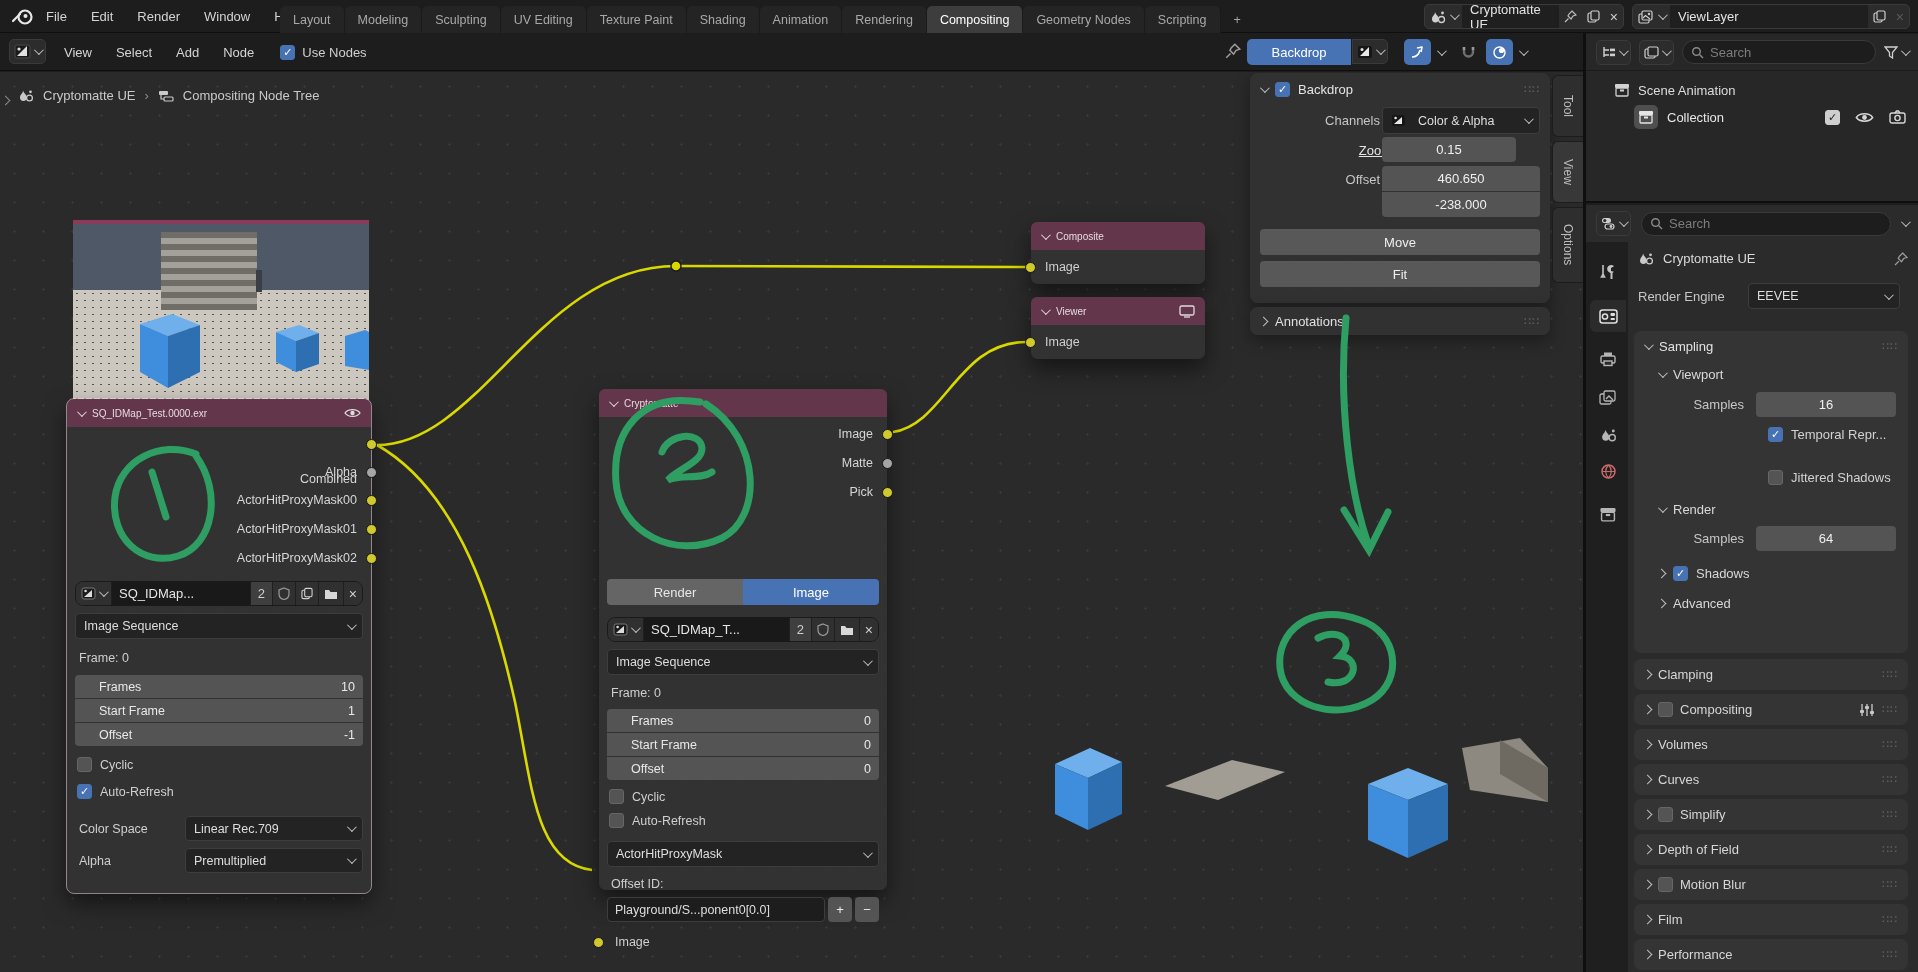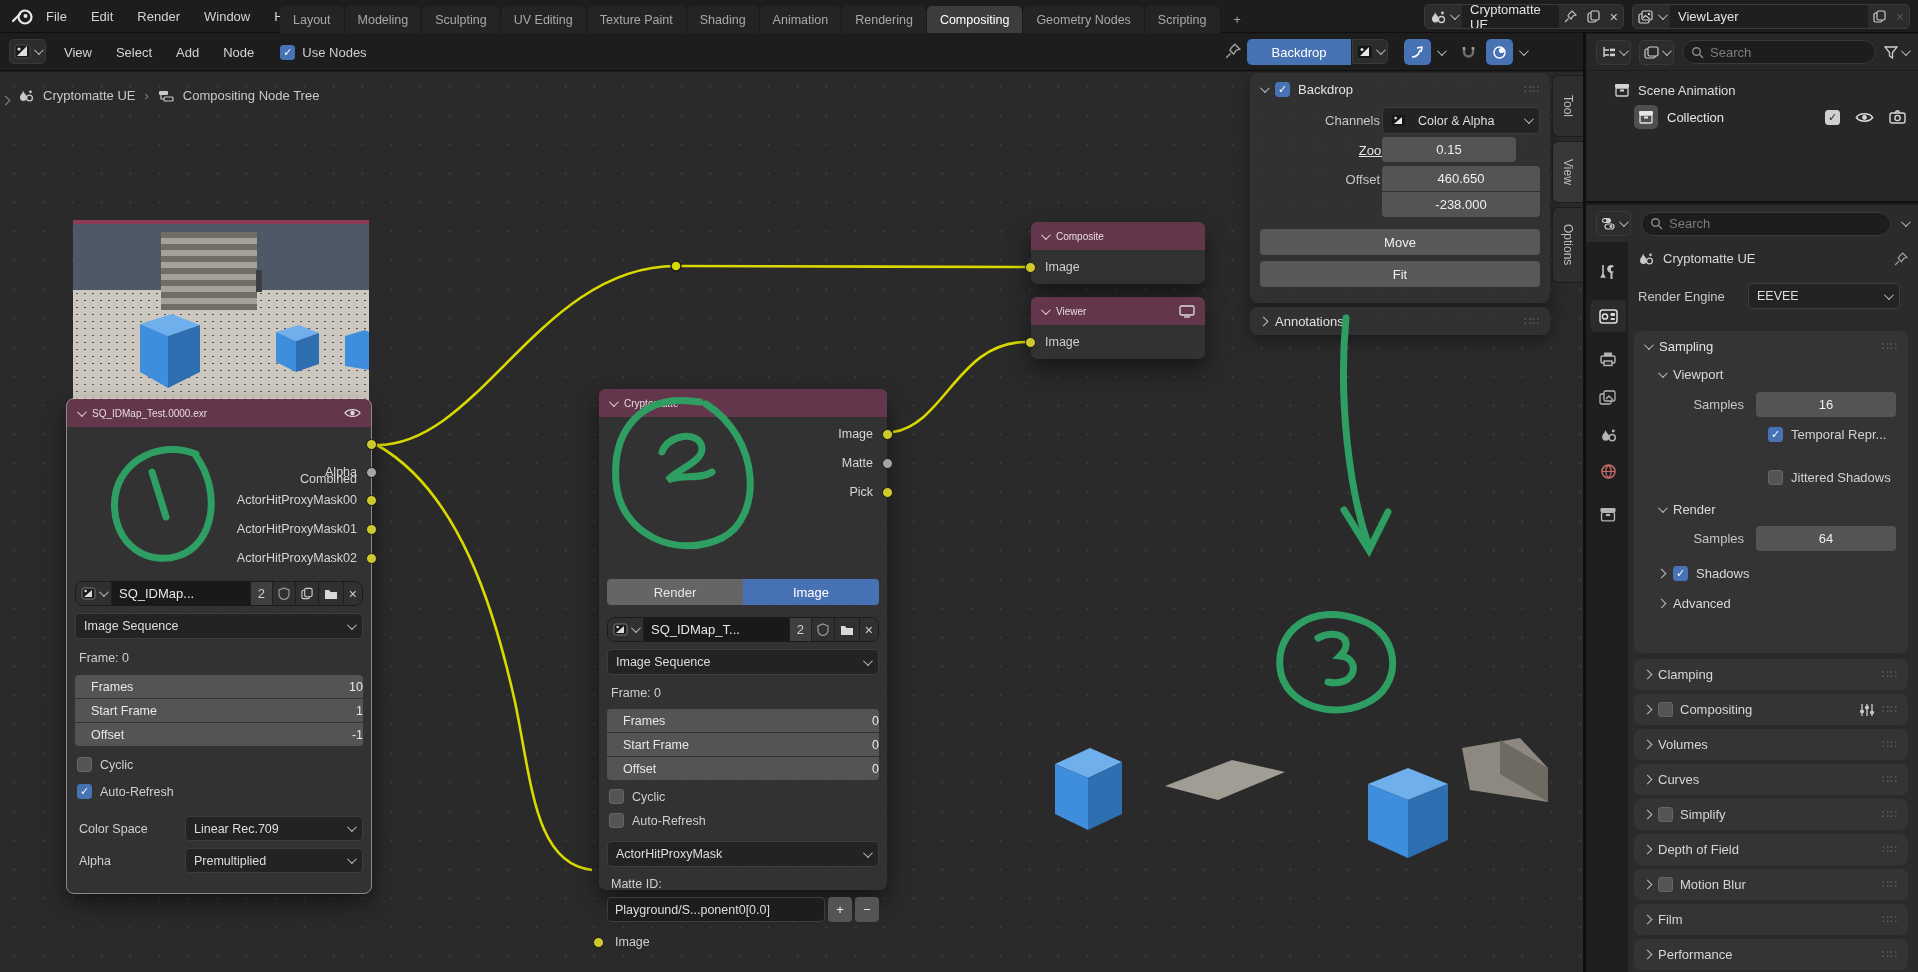--- a/index.html
+++ b/index.html
@@ -26,21 +26,21 @@
   .btn-ico{background:#2c2c2c;border:1px solid #3a3a3a;border-radius:5px;height:25px;display:flex;align-items:center;padding:0 4px;gap:3px;}
   
   .edhdr{left:0;top:34px;width:1584px;height:37px;background:#1d1d1d;border-bottom:1px solid #0f0f0f;}
   
   .editor{left:0;top:72px;width:1584px;height:900px;background:#2a2a2a;background-image:radial-gradient(#383838 1.3px,transparent 1.4px);background-size:29px 29px;overflow:hidden;}
   .node{position:absolute;border-radius:7px;background:#333333f2;box-shadow:0 10px 22px rgba(0,0,0,.5);}
   .nhead{height:28px;background:#63364b;border-radius:6px 6px 0 0;display:flex;align-items:center;gap:8px;padding:0 10px;color:#e6dbe0;font-size:10px;}
   .sockrow{position:absolute;right:14px;color:#d6d6d6;font-size:12.5px;}
   .socket{position:absolute;width:11px;height:11px;border-radius:50%;border:1px solid #161616;}
   .s-yel{background:#cfc92e;} .s-gray{background:#a5a5a5;}
-  .valrow{position:absolute;background:#545454;color:#e8e8e8;display:flex;align-items:center;justify-content:space-between;padding:0 0;font-size:12.5px;}
+  .valrow{position:absolute;background:#545454;color:#e8e8e8;display:flex;align-items:center;justify-content:space-between;padding:0 8px;font-size:12.5px;}
   .drop{position:absolute;background:#232323;border:1px solid #3d3d3d;border-radius:4px;color:#dedede;display:flex;align-items:center;padding:0 8px;font-size:12.5px;justify-content:space-between;}
   .dblock{position:absolute;height:25px;display:flex;border-radius:8px;overflow:hidden;border:1px solid #1a1a1a;}
   .dblock .seg{background:#303030;display:flex;align-items:center;justify-content:center;padding:0 5px;border-right:1px solid #1f1f1f;color:#cfcfcf;}
   .dblock .nm{background:#191919;color:#e5e5e5;flex:1;justify-content:flex-start;padding:0 7px;}
   .nlabel{position:absolute;color:#cfcfcf;font-size:12.5px;}
   
   .outliner{left:1586px;top:34px;width:332px;height:169px;background:#272727;border-bottom:2px solid #0f0f0f;}
   .props{left:1586px;top:205px;width:332px;height:767px;background:#2b2b2b;}
   .pbox{position:absolute;left:48px;width:274px;background:#343434;border-radius:7px;display:flex;align-items:center;padding:0 10px;gap:7px;color:#d6d6d6;}
   .tabicon{position:absolute;left:4px;width:36px;height:32px;display:flex;align-items:center;justify-content:center;border-radius:6px 0 0 6px;}
@@ -391,21 +391,21 @@
         <span class="nlabel" style="position:static;">Cyclic</span>
       </div>
       <div class="abs flex" style="left:10px;top:424px;gap:8px;">
         <span class="checkbox"></span>
         <span class="nlabel" style="position:static;">Auto-Refresh</span>
       </div>
       <div class="drop" style="left:8px;top:452px;width:272px;height:26px;">
         <span>ActorHitProxyMask</span>
           <span class="chevd"></span>
       </div>
-      <div class="nlabel" style="left:12px;top:488px;">Matte ID:</div>
+      <div class="nlabel" style="left:12px;top:488px;">Offset ID:</div>
       <div class="abs flex" style="left:8px;top:508px;width:272px;height:25px;gap:3px;">
         <div class="flex" style="flex:1;height:100%;background:#1d1d1d;border:1px solid #3d3d3d;border-radius:4px;padding:0 7px;color:#dedede;font-size:12.5px;overflow:hidden;white-space:nowrap;">Playground/S...ponent0[0.0]</div>
         <div class="flex" style="width:24px;height:100%;background:#545454;border-radius:4px;justify-content:center;color:#eee;">+</div>
         <div class="flex" style="width:24px;height:100%;background:#545454;border-radius:4px;justify-content:center;color:#eee;">−</div>
       </div>
 
       <div class="nlabel" style="left:16px;top:546px;">Image</div>
       <div class="socket s-yel" style="left:-6px;top:548px;"></div>
     </div>
 

